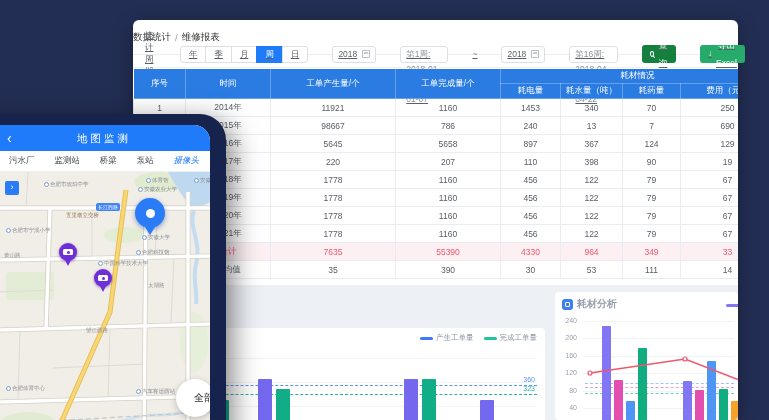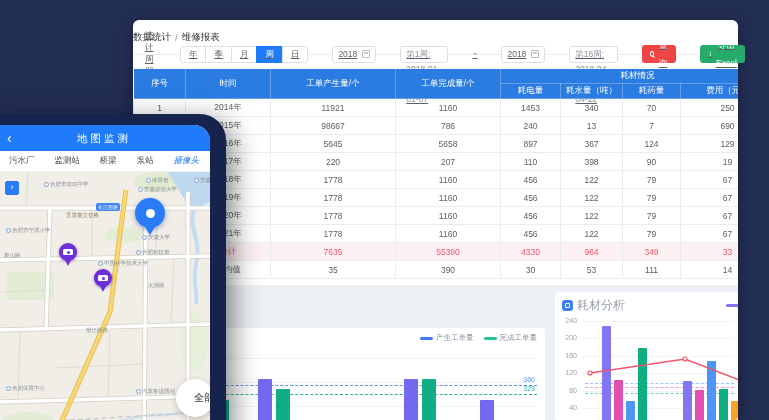--- a/index.html
+++ b/index.html
@@ -22,21 +22,21 @@
   .seg-btn:last-child{border-radius:0 3px 3px 0;}
   .seg-btn.active{background:#1f7bf9;border-color:#1f7bf9;color:#fff;}
   .sel{border:1px solid #dcdfe6;border-radius:3px;height:17px;display:flex;align-items:center;gap:5px;
        padding:0 5px;color:#606266;background:#fff;}
   .cal{width:8px;height:8px;border:1px solid #b8bcc4;border-radius:1px;position:relative;display:inline-block;}
   .cal::before{content:'';position:absolute;top:1px;left:1px;right:1px;height:2px;background:#c6cad1;}
   .inp{border:1px solid #dcdfe6;border-radius:3px;height:17px;line-height:15px;padding:0 5px;color:#8a9099;background:#fff;}
   .tilde{color:#8a9099;}
   .btn{height:18px;line-height:18px;padding:0 8px;border-radius:3px;color:#fff;display:flex;
        align-items:center;gap:4px;cursor:pointer;border:none;font-size:8.5px;}
-  .btn.q{background:#ef4444;}
+  .btn.q{background:#15803d;}
   .btn.x{background:#27ab6a;}
   .mag{width:6px;height:6px;border:1px solid #fff;border-radius:50%;position:relative;display:inline-block;}
   .mag::after{content:'';position:absolute;width:3px;height:1.4px;background:#fff;right:-2px;bottom:-1px;transform:rotate(45deg);}
   .dl{font-size:8px;line-height:8px;}
 
   
   #tablewrap{position:absolute;top:48px;left:0;width:605px;height:217px;overflow:hidden;}
   table{border-collapse:collapse;table-layout:fixed;width:641px;font-size:8.5px;}
   th{background:#2b7ce2;color:#fff;font-weight:normal;border:1px solid rgba(255,255,255,.28);
      height:11px;padding:1px 0;}
@@ -49,21 +49,21 @@
   .card{position:absolute;background:#fff;border-radius:4px;overflow:hidden;}
   #wcard{left:8px;top:7px;width:404px;height:128px;margin-top:36px;}
   #ccard{left:422px;top:7px;width:183px;height:128px;}
   .legend{position:absolute;top:5px;right:8px;display:flex;gap:10px;font-size:7.5px;color:#8a94a2;align-items:center;}
   .lg-item{display:flex;align-items:center;gap:3px;}
   .lg-dash{width:13px;height:3px;border-radius:2px;display:inline-block;}
   .gridline{position:absolute;left:10px;right:8px;height:0;border-top:1px solid #f1f3f6;}
   .refline{position:absolute;left:10px;right:8px;height:0;}
   .reflabel{position:absolute;font-size:7px;line-height:7px;}
   .bar{position:absolute;bottom:0;border-radius:1px 1px 0 0;}
-  .ctitle{position:absolute;top:5px;left:7px;display:flex;gap:4px;font-size:12px;color:#98a0ac;align-items:center;font-weight:normal;}
+  .ctitle{position:absolute;top:5px;left:7px;display:flex;gap:4px;font-size:10px;color:#98a0ac;align-items:center;font-weight:bold;}
   .cicon{width:11px;height:11px;background:#3d7ef5;border-radius:3px;position:relative;}
   .cicon::after{content:'';position:absolute;left:3px;top:3px;right:3px;bottom:3px;border:1px solid #fff;border-radius:1px;}
   .cut-dash{position:absolute;top:12px;right:-8px;width:20px;height:3px;background:#8276f4;border-radius:2px;}
   .ylab{position:absolute;width:22px;text-align:right;font-size:7px;color:#9aa2ae;left:0;}
   .cgrid{position:absolute;left:28px;right:4px;height:0;border-top:1px solid #f1f3f6;}
   .cref{position:absolute;left:30px;right:4px;height:0;}
   #clinesvg{position:absolute;left:0;top:0;}
 
   
   #phone{position:absolute;left:-16px;top:114px;width:242px;height:330px;background:#16244d;

